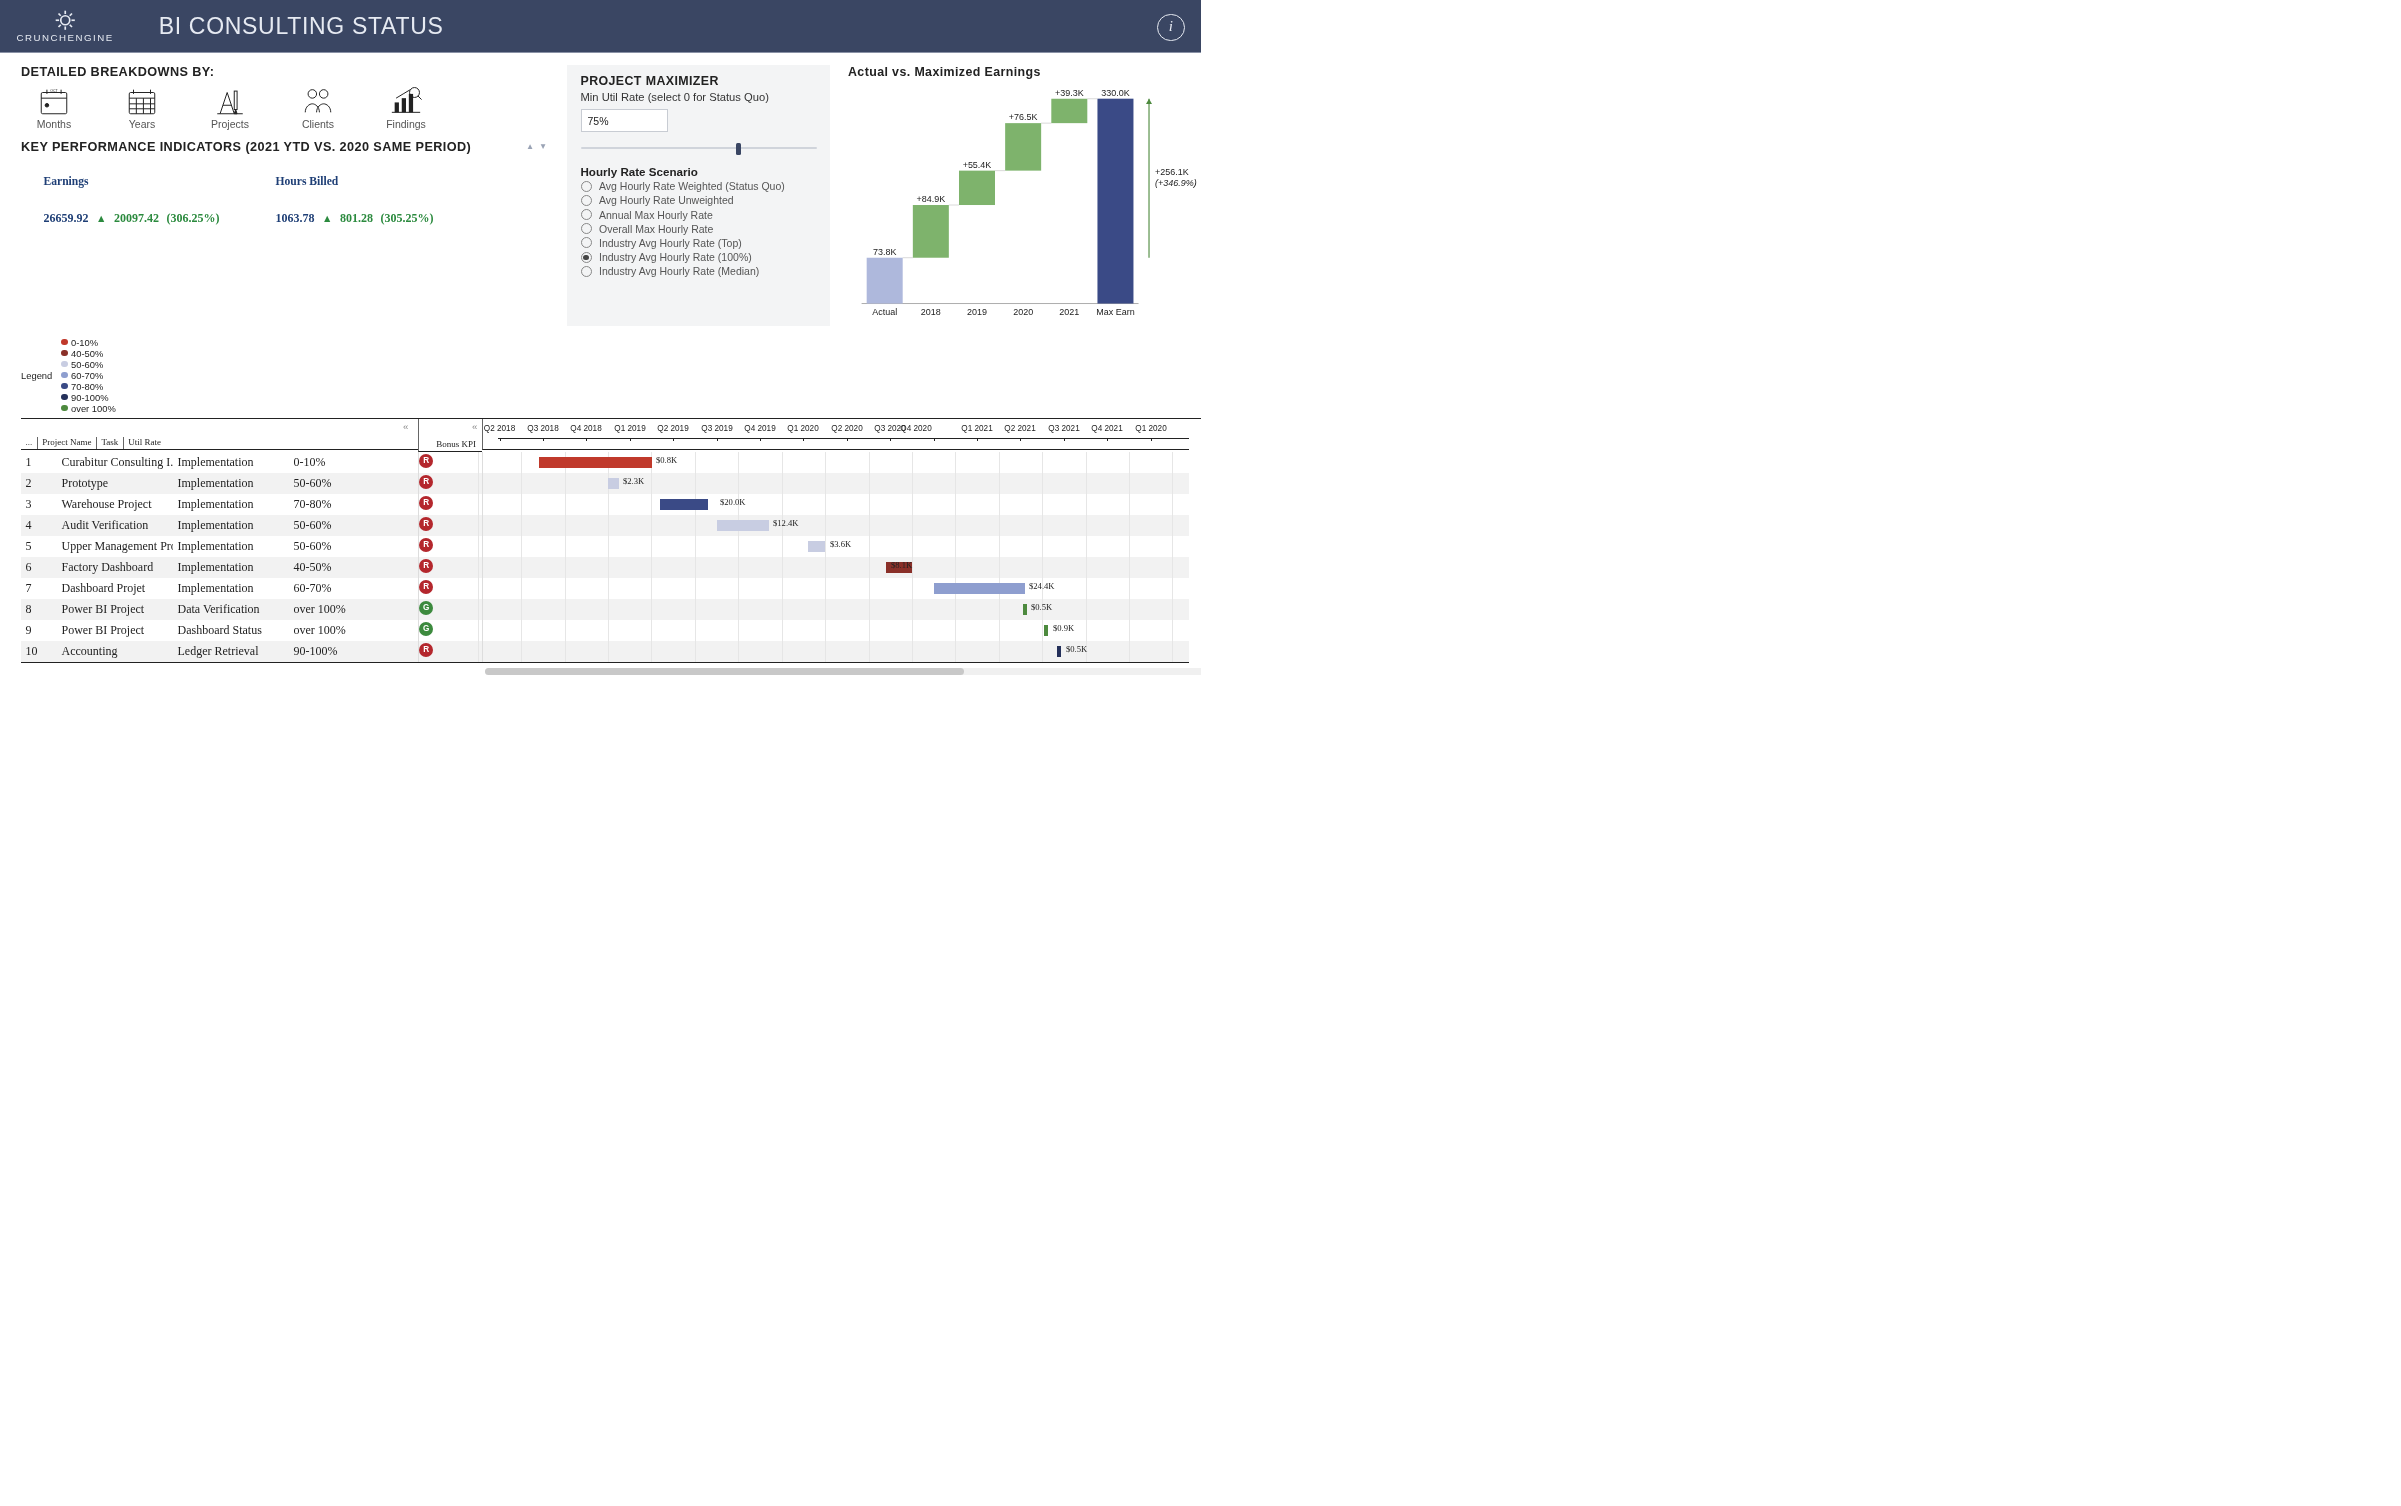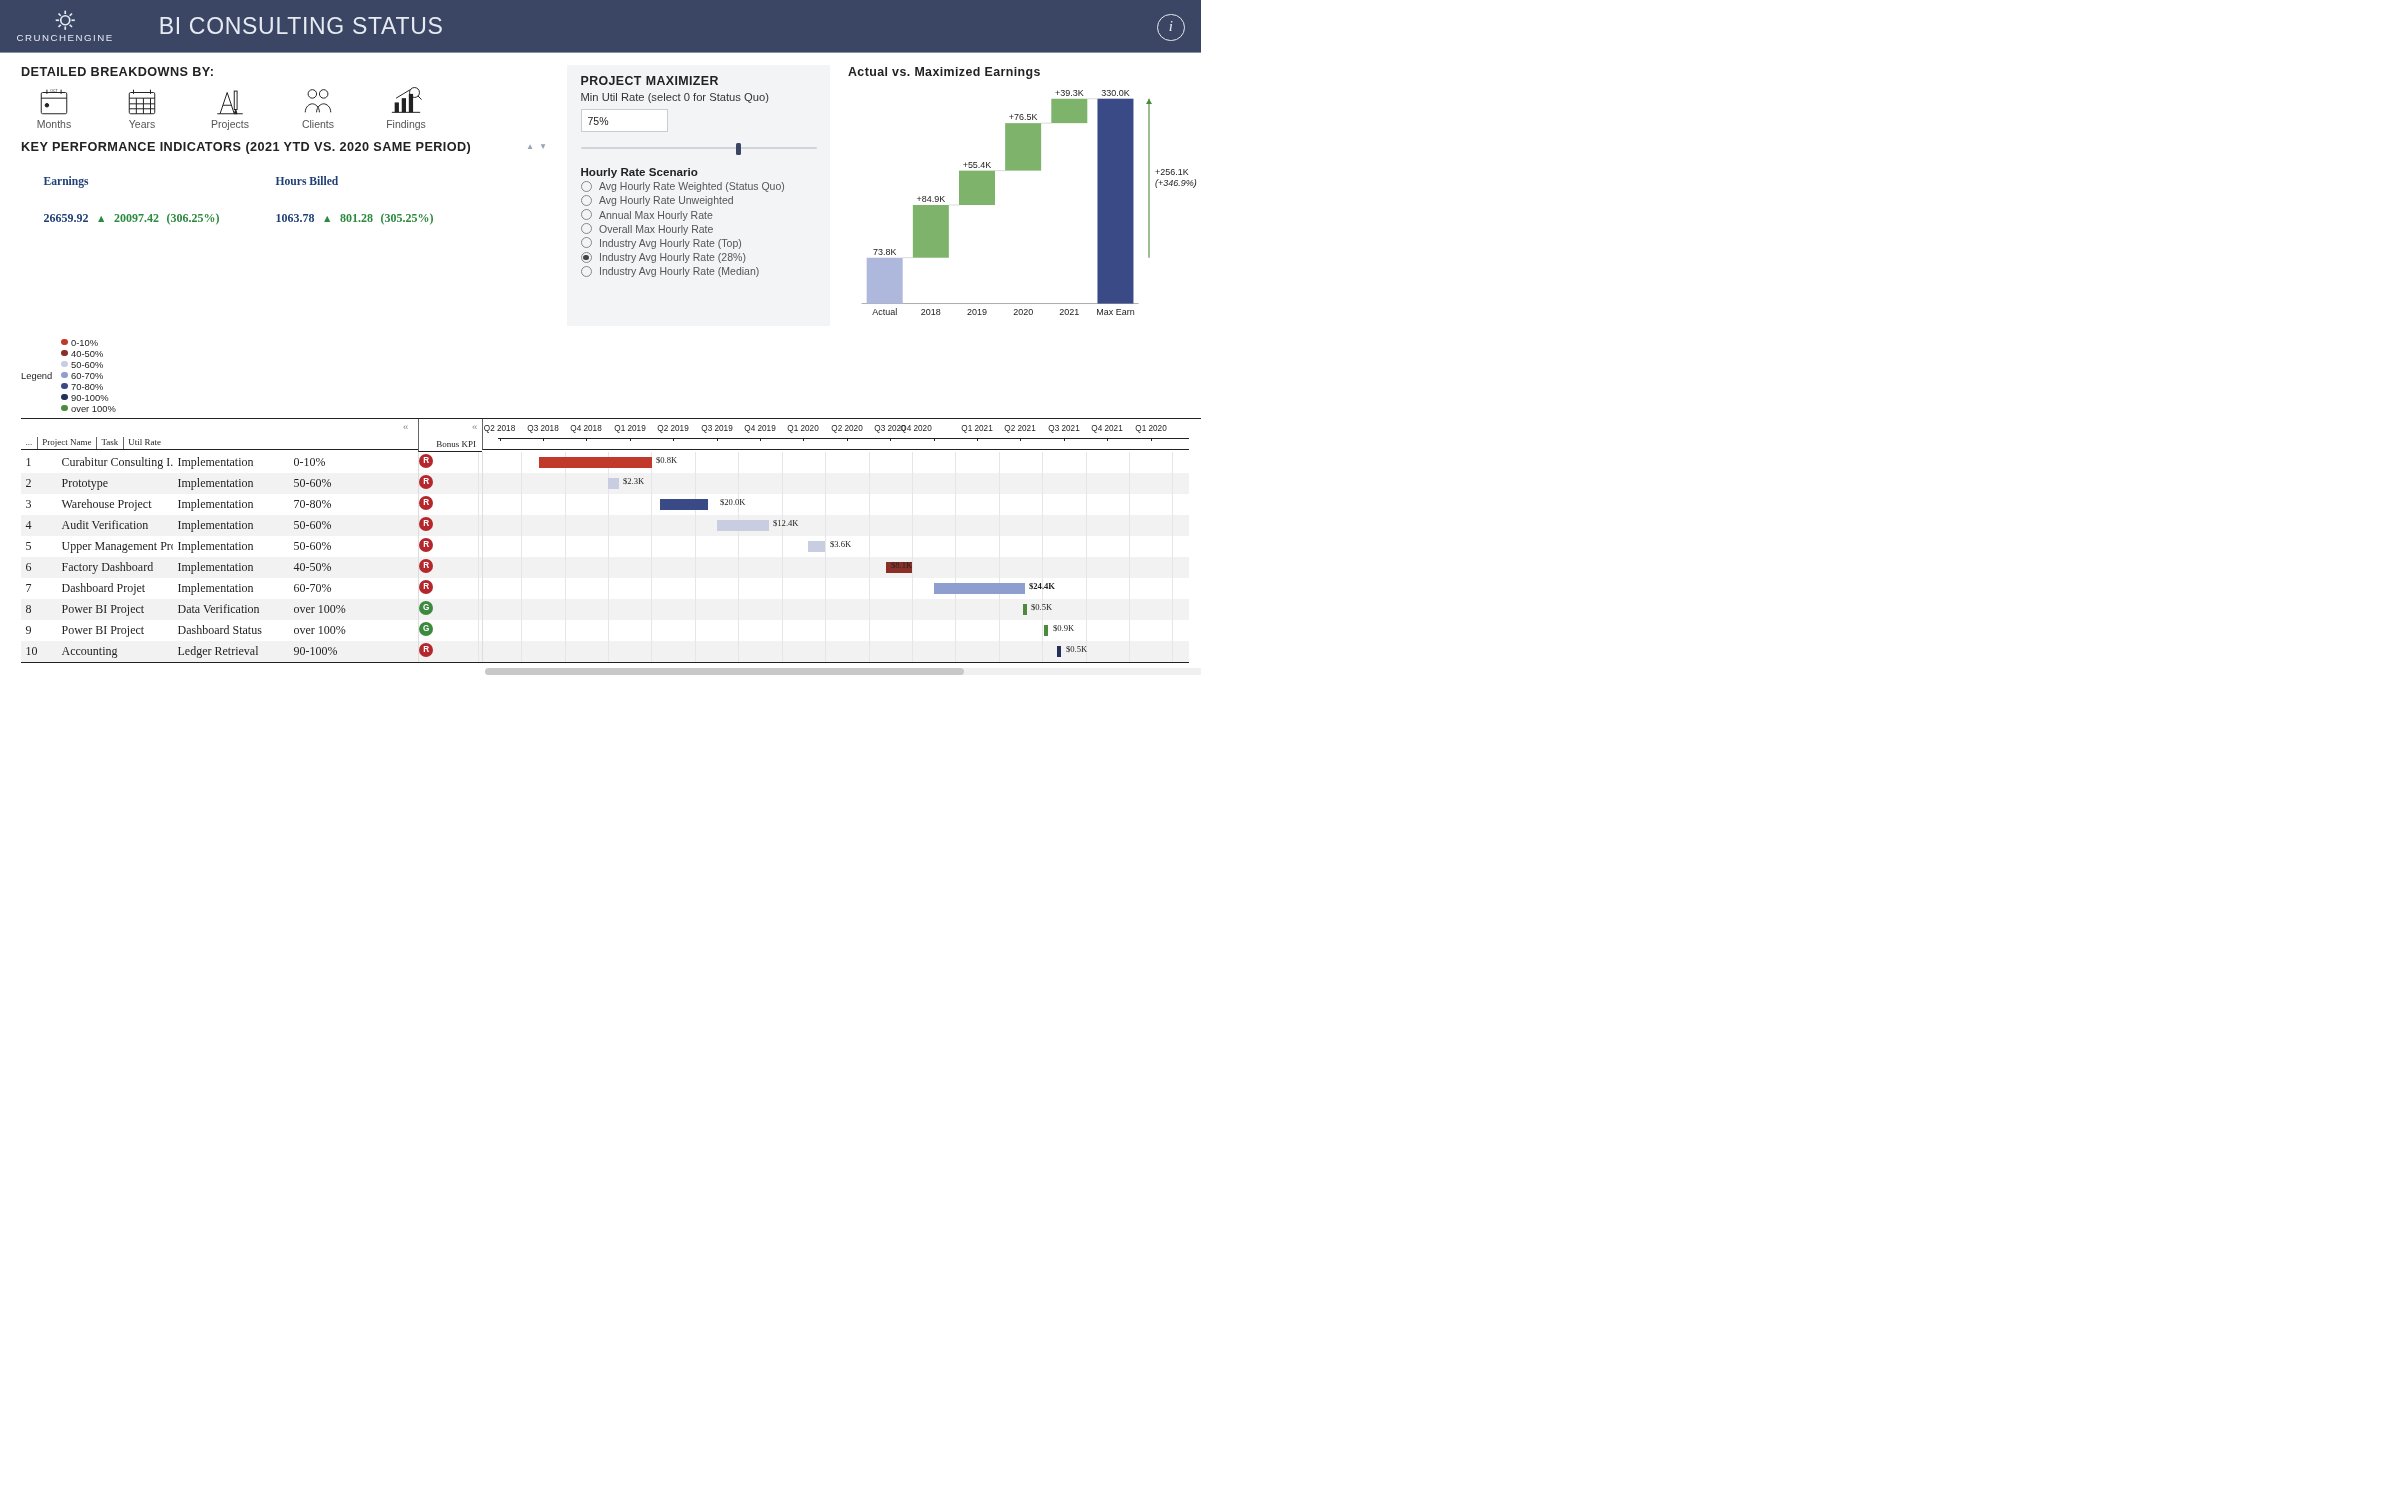--- a/index.html
+++ b/index.html
@@ -236,21 +236,21 @@
         <div class="scen">
           <span class="radio"></span>
           <span>Overall Max Hourly Rate</span>
         </div>
         <div class="scen">
           <span class="radio"></span>
           <span>Industry Avg Hourly Rate (Top)</span>
         </div>
         <div class="scen">
           <span class="radio sel"></span>
-          <span>Industry Avg Hourly Rate (28%)</span>
+          <span>Industry Avg Hourly Rate (100%)</span>
         </div>
         <div class="scen">
           <span class="radio"></span>
           <span>Industry Avg Hourly Rate (Median)</span>
         </div>
       </div>
   </div>
 
   <div id="wfall">
     <div class="sect-title">Actual vs. Maximized Earnings</div>
@@ -536,21 +536,21 @@
           <span class="bar" style="left:403px;width:26px;background:#8a3029;"></span>
           <span class="bar-lbl" style="left:408px">$8.1K</span>
         </div>
         <div class="lcells" style="height: 21px; align-items: center;">
           <div style="display: flex; align-items: center; height: 21px;">7</div>
           <div style="display: flex; align-items: center; height: 21px;">Dashboard Projet</div>
           <div style="display: flex; align-items: center; height: 21px;">Implementation</div>
           <div style="display: flex; align-items: center; height: 21px;">60-70%</div>
         </div>
         <div class="bonus-cell" style="height: 21px;"><span class="pill R">R</span></div>
-        <div class="tl-cell" style="height: 21px; font-weight: bold;">
+        <div class="tl-cell" style="height: 21px;">
           <span class="grid" style="left:-5.2px"></span>
           <span class="grid" style="left:38px"></span>
           <span class="grid" style="left:82px"></span>
           <span class="grid" style="left:125px"></span>
           <span class="grid" style="left:168px"></span>
           <span class="grid" style="left:212px"></span>
           <span class="grid" style="left:255px"></span>
           <span class="grid" style="left:299px"></span>
           <span class="grid" style="left:342px"></span>
           <span class="grid" style="left:386px"></span>

